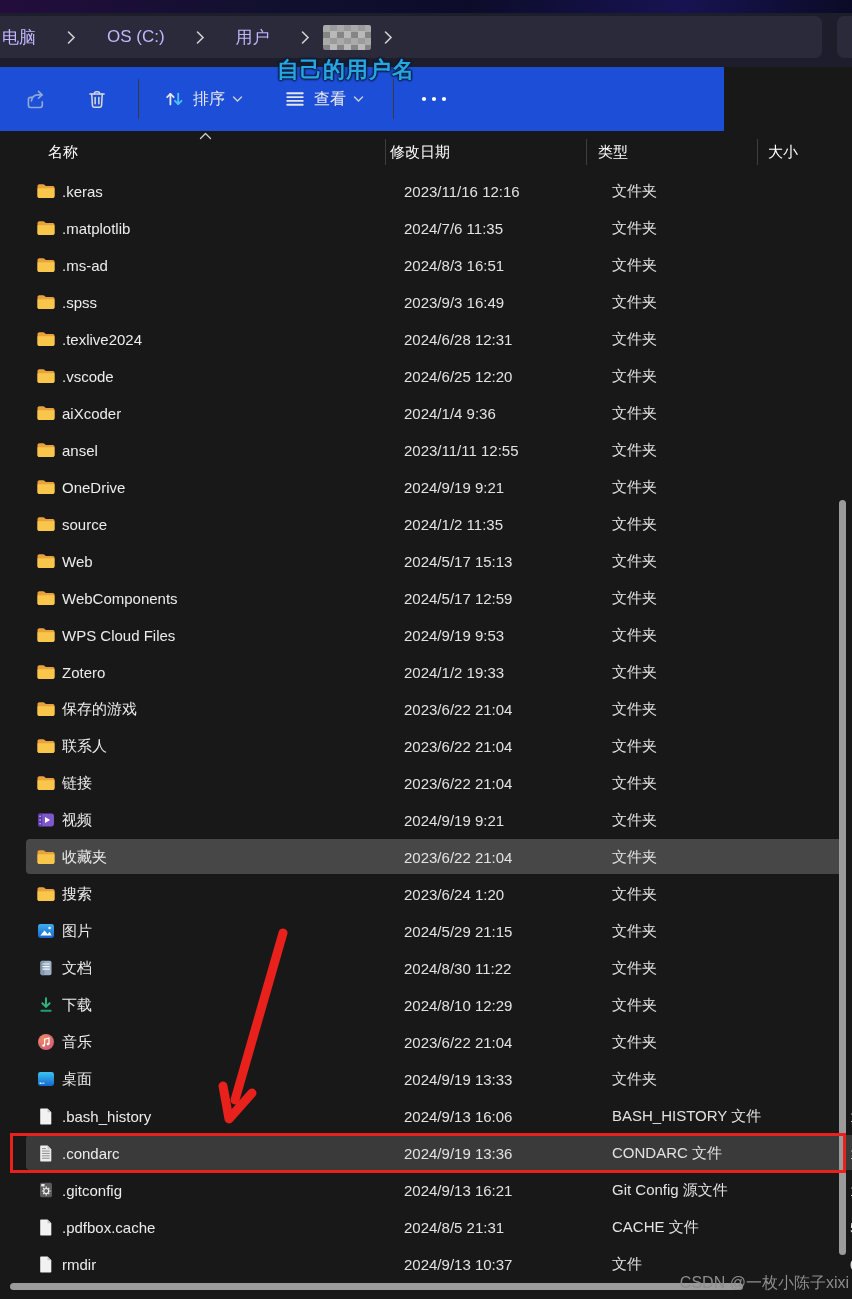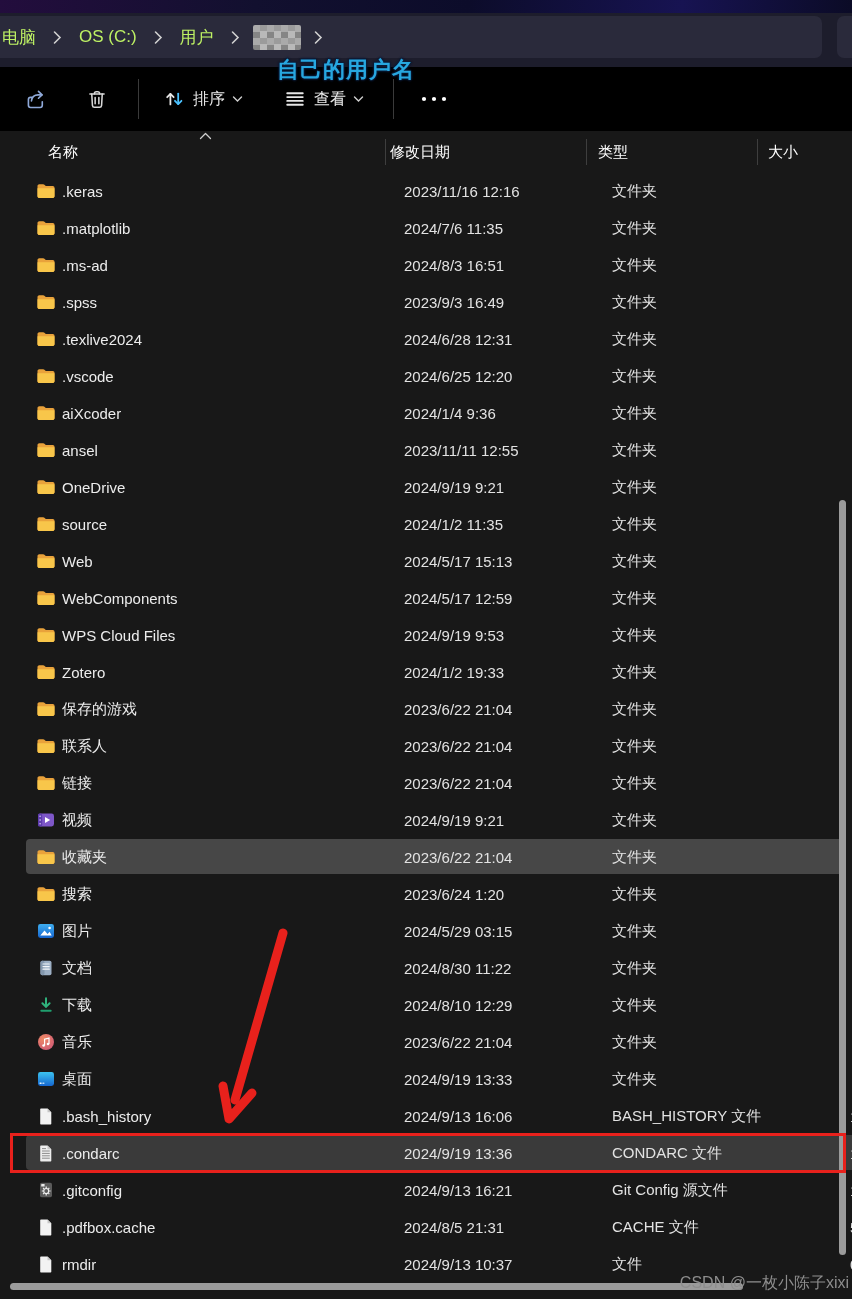--- a/index.html
+++ b/index.html
@@ -10,31 +10,31 @@
     color:#e8e8e8;-webkit-font-smoothing:antialiased;
   }
   
   .top-strip{position:absolute;left:0;top:0;width:852px;height:13px;
     background:linear-gradient(95deg,#230d3d 0%,#12102f 30%,#0c0c2a 55%,#171352 80%,#0b0b26 100%);}
   
   .crumb-bar{position:absolute;left:0;top:13px;width:852px;height:54px;background:#1d1d2c;}
   .crumb-pill{position:absolute;left:-12px;top:3px;width:834px;height:42px;background:#2a2a3b;border-radius:7px;}
   .crumb-pill-right{position:absolute;left:837px;top:3px;width:30px;height:42px;background:#2a2a3b;border-radius:7px;}
   .crumbs{position:absolute;left:0;top:0;height:48px;display:flex;align-items:center;}
-  .crumb{font-size:17px;color:#bef264;padding:4px 4px;border-radius:4px;white-space:nowrap;}
+  .crumb{font-size:17px;color:#c4b5fd;padding:4px 18px;border-radius:4px;white-space:nowrap;}
   .crumb-sep{margin:0 13px;display:flex;align-items:center;}
   .blur-block{width:48px;height:25px;border-radius:2px;
     background:conic-gradient(#9b9b9b 25%,#b9b9b9 0 50%,#858585 0 75%,#aaaaaa 0) 0 0/14px 13px;
     filter:blur(.6px);}
   
   .anno{position:absolute;left:254px;top:55px;font-size:22px;font-weight:bold;color:#27a7e0;
     letter-spacing:1px;z-index:30;
     text-shadow:0 1px 2px #0a1c3a,0 -1px 2px #0a1c3a,1px 0 2px #0a1c3a,-1px 0 2px #0a1c3a;margin-left:23px;}
   
-  .toolbar{position:absolute;left:0;top:67px;width:852px;height:64px;background:#000000;
+  .toolbar{position:absolute;left:0;top:67px;width:724px;height:64px;background:#1d4ed8;
     display:flex;align-items:center;}
   .tbtn{display:flex;align-items:center;gap:7px;padding:8px 9px;border-radius:5px;color:#e8e8e8;font-size:16px;}
   .tsep{width:1px;height:40px;background:#3a3a3a;margin:0 6px;}
   .share-btn{margin-left:14px;}
   .trash-btn{margin-left:18px;margin-right:14px;}
   .sort-btn{margin-left:8px;}
   .view-btn{margin-left:22px;margin-right:14px;}
   .more-btn{margin-left:10px;}
   
   .list-head{position:absolute;left:0;top:131px;width:852px;height:41px;font-size:15px;color:#ffffff;}
@@ -478,21 +478,21 @@
       <span class="cell c-type">文件夹</span>
       <span class="cell c-size"></span>
     </div>
 
     <div class="row">
       <div class="row-bg"></div>
       <svg class="cell c-icon">
           <use href="#i-pictures"></use>
         </svg>
       <span class="cell c-name">图片</span>
-      <span class="cell c-date">2024/5/29 03:15</span>
+      <span class="cell c-date">2024/5/29 21:15</span>
       <span class="cell c-type">文件夹</span>
       <span class="cell c-size"></span>
     </div>
 
     <div class="row">
       <div class="row-bg"></div>
       <svg class="cell c-icon">
           <use href="#i-documents"></use>
         </svg>
       <span class="cell c-name">文档</span>

